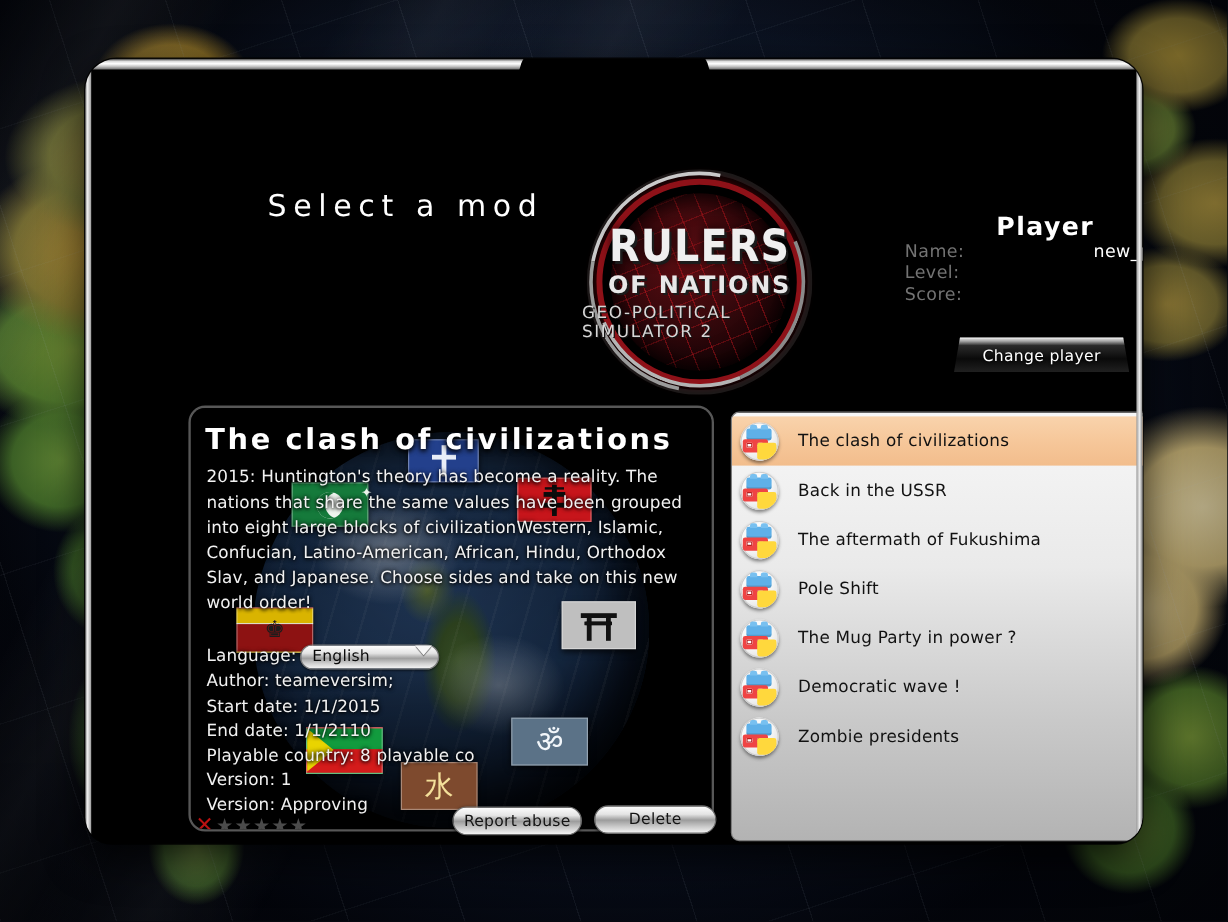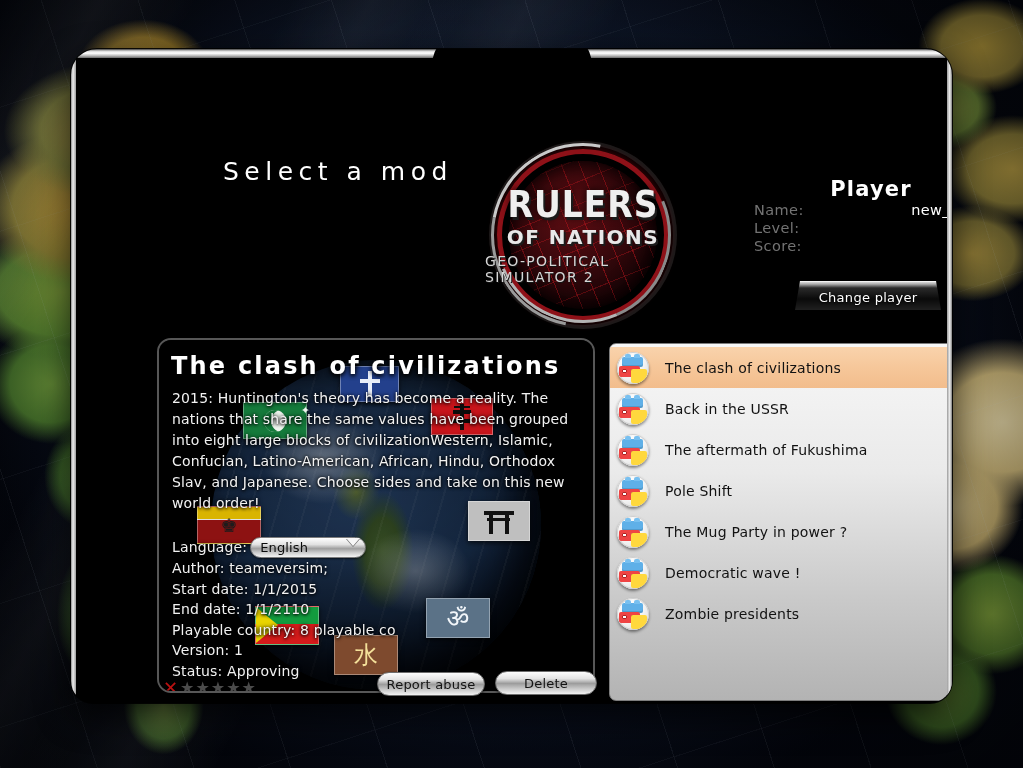--- a/index.html
+++ b/index.html
@@ -397,21 +397,21 @@
           <span id="lang-select">
             <span>English</span>
             <span class="chev"></span>
           </span>
         </div>
         <div class="meta-row">Author: teameversim;</div>
         <div class="meta-row">Start date: 1/1/2015</div>
         <div class="meta-row">End date: 1/1/2110</div>
         <div class="meta-row">Playable country: 8 playable co</div>
         <div class="meta-row">Version: 1</div>
-        <div class="meta-row">Status: Approving</div>
+        <div class="meta-row">Version: Approving</div>
       </div>
 
       <div id="stars">
         <span class="x">✕</span>
         <span class="st">★</span>
         <span class="st">★</span>
         <span class="st">★</span>
         <span class="st">★</span>
         <span class="st">★</span>
       </div>

